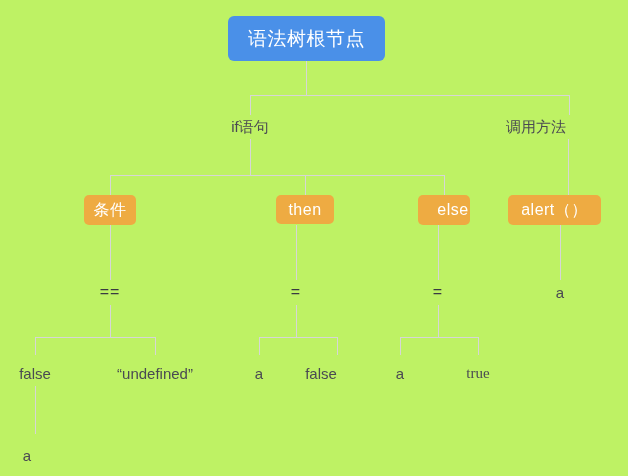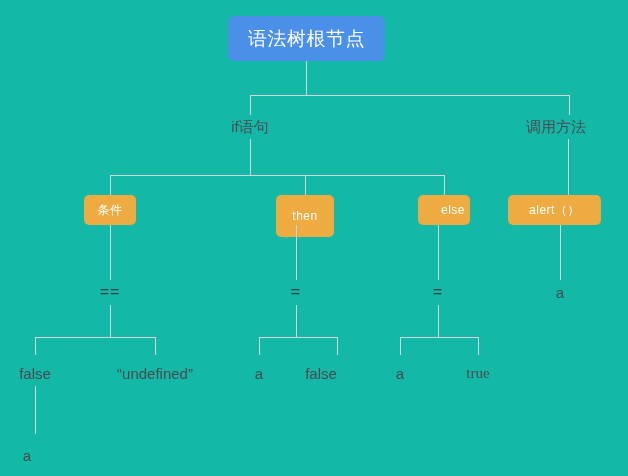--- a/index.html
+++ b/index.html
@@ -10,21 +10,21 @@
     width: 628px;
     height: 476px;
     background: #f7f7f7;
     font-family: "Liberation Sans", "DejaVu Sans", sans-serif;
     overflow: hidden;
   }
   #tree-canvas {
     position: relative;
     width: 628px;
     height: 476px;
-    background: #14b8a6;
+    background: #bef264;
   }
   
   .line-v, .line-h {
     position: absolute;
     background: #d6d6d6;
   }
   .line-v { width: 1px; }
   .line-h { height: 1px; }
 
   
@@ -39,21 +39,21 @@
     white-space: nowrap;
     letter-spacing: 0.5px;
   }
   .node-root {
     background: #4a90e8;
     font-size: 19px;
     border-radius: 6px;
   }
   .node-tag {
     background: #eeab42;
-    font-size: 12px;
+    font-size: 16px;
   }
   
   .node-text {
     position: absolute;
     transform: translate(-50%, -50%);
     color: #4a4a52;
     font-size: 15px;
     white-space: nowrap;
     text-align: center;
   }
@@ -71,32 +71,32 @@
   <div class="node-box node-root" style="left:228px; top:16px; width:157px; height:45px;">语法树根节点</div>
 
   <div class="line-v" style="left:306px; top:61px; height:34px;"></div>
 
   <div class="line-h" style="left:250px; top:95px; width:319px;"></div>
 
   <div class="line-v" style="left:250px; top:95px; height:20px;"></div>
   <div class="line-v" style="left:569px; top:95px; height:20px;"></div>
 
   <div class="node-text" style="left:250px; top:127px;">if语句</div>
-  <div class="node-text" style="left:556px; top:127px;">调用方法</div>
+  <div class="node-text" style="left:536px; top:127px;">调用方法</div>
 
   <div class="line-v" style="left:250px; top:139px; height:36px;"></div>
   <div class="line-h" style="left:110px; top:175px; width:335px;"></div>
   <div class="line-v" style="left:110px; top:175px; height:20px;"></div>
   <div class="line-v" style="left:305px; top:175px; height:20px;"></div>
   <div class="line-v" style="left:444px; top:175px; height:20px;"></div>
 
   <div class="line-v" style="left:568px; top:139px; height:56px;"></div>
 
   <div class="node-box node-tag" style="left:84px; top:195px; width:52px; height:30px;">条件</div>
-  <div class="node-box node-tag" style="left:276px; top:195px; width:58px; height:42px;">then</div>
+  <div class="node-box node-tag" style="left:276px; top:195px; width:58px; height:29px;">then</div>
   <div class="node-box node-tag" style="left:418px; top:195px; width:52px; height:30px;padding-left:18px;">else</div>
   <div class="node-box node-tag" style="left:508px; top:195px; width:93px; height:30px;">alert（）</div>
 
   <div class="line-v" style="left:110px; top:225px; height:55px;"></div>
   <div class="line-v" style="left:296px; top:225px; height:55px;"></div>
   <div class="line-v" style="left:438px; top:225px; height:55px;"></div>
   <div class="line-v" style="left:560px; top:225px; height:55px;"></div>
 
   <div class="node-text op" style="left:110px; top:292px;">==</div>
   <div class="node-text op" style="left:296px; top:292px;">=</div>

